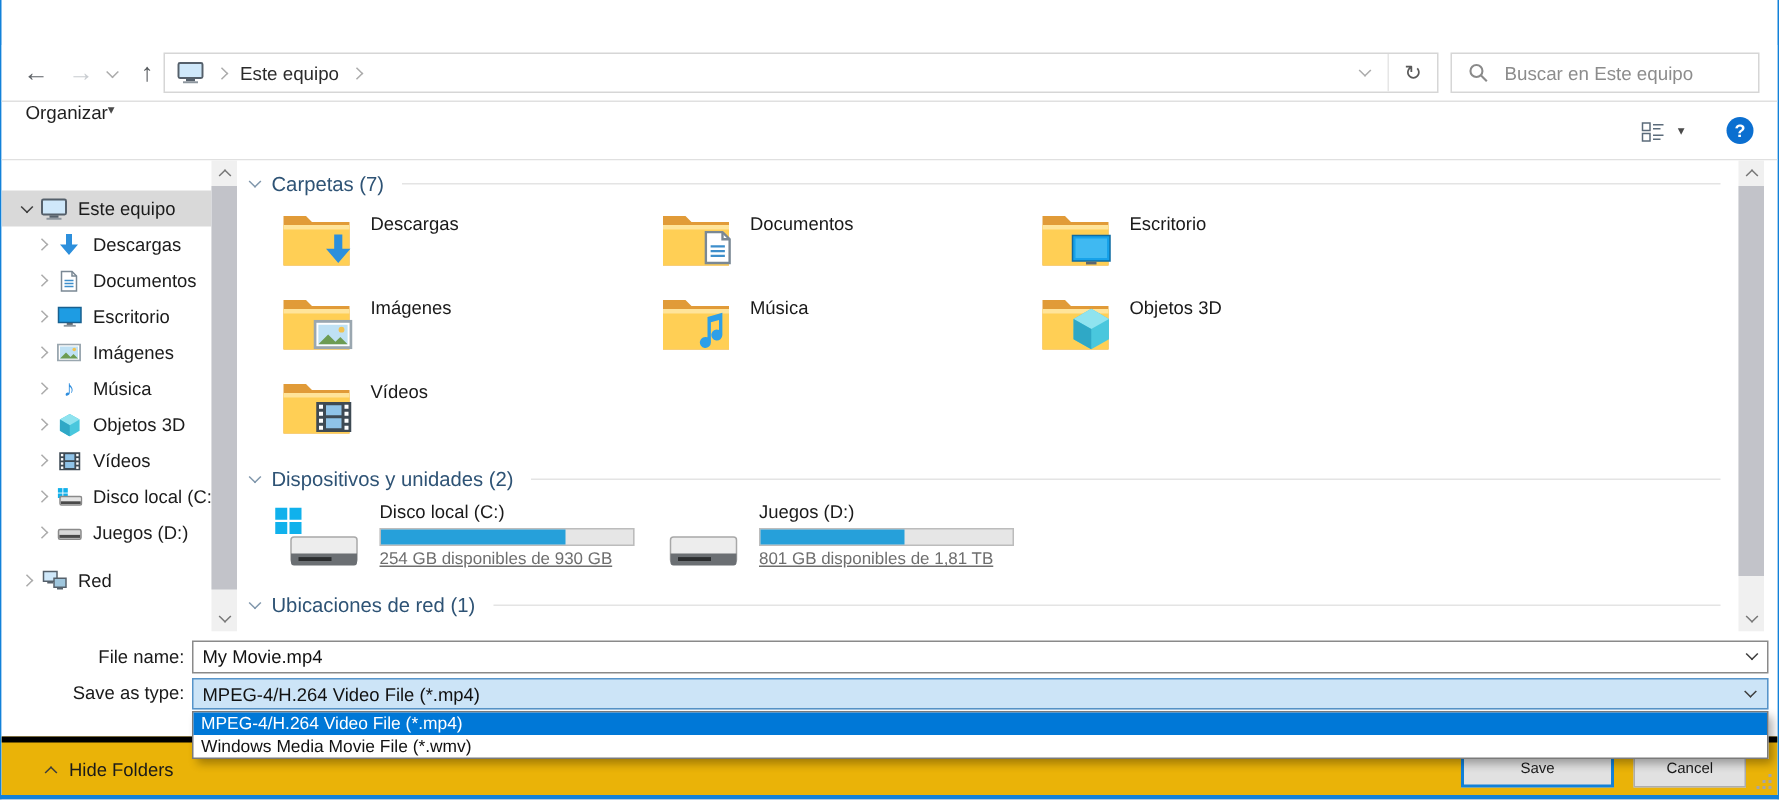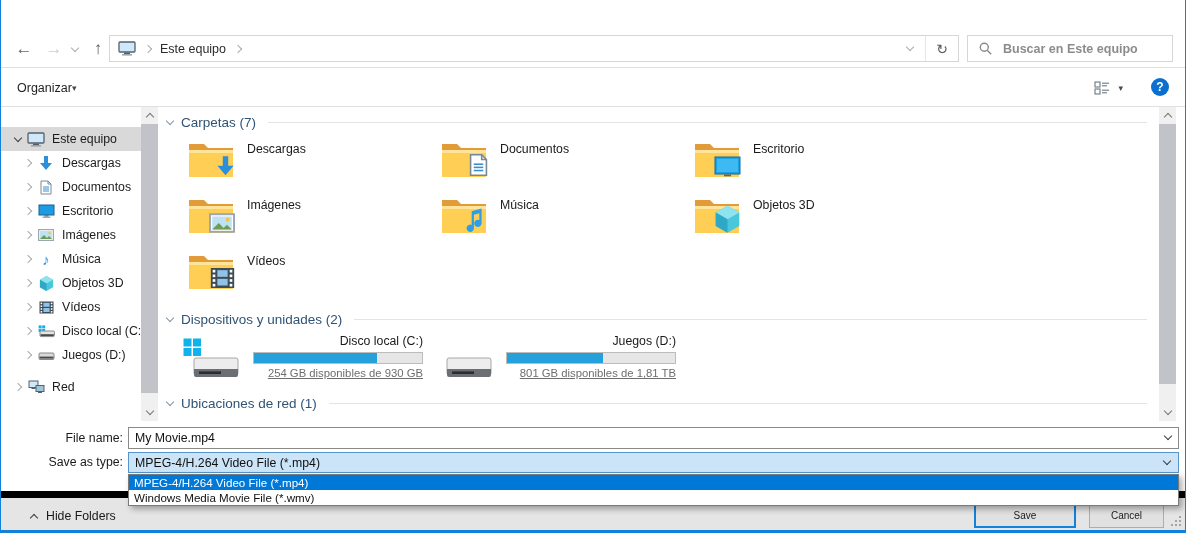--- a/index.html
+++ b/index.html
@@ -13,26 +13,26 @@
   .titlebar .close{margin-left:auto;width:46px;height:30px;display:flex;align-items:center;justify-content:center;font-size:17px;cursor:default;}
   
   .navbar{position:absolute;top:30px;left:0;right:0;height:38px;background:#fff;border-bottom:1px solid #e0e0e0;}
   .navglyph{position:absolute;top:0;height:38px;display:flex;align-items:center;justify-content:center;font-size:17px;}
   .addr{position:absolute;left:108px;top:5px;width:850px;height:27px;border:1px solid #d6d6d6;display:flex;align-items:center;background:#fff;}
   .crumb{display:flex;align-items:center;flex:1;height:100%;}
   .crumb .txt{font-size:12.5px;color:#2b2b2b;padding:0 9px;}
   .addr-dd{width:30px;height:100%;display:flex;align-items:center;justify-content:center;}
   .addr-rf{width:33px;height:100%;border-left:1px solid #e6e6e6;display:flex;align-items:center;justify-content:center;font-size:14px;color:#5a5a5a;}
   .search{position:absolute;left:966px;top:5px;width:206px;height:27px;border:1px solid #d6d6d6;display:flex;align-items:center;background:#fff;}
-  .search input{border:0;outline:0;flex:1;font-size:12.5px;color:#333;min-width:0;font-weight:bold;}
+  .search input{border:0;outline:0;flex:1;font-size:12.5px;color:#333;min-width:0;}
   .search input::placeholder{color:#8c8c8c;}
   .search svg{margin:0 9px 0 11px;}
   
   .toolbar{position:absolute;top:68px;left:0;right:0;height:39px;background:#fff;border-bottom:1px solid #e0e0e0;}
-  .organize{position:absolute;left:16px;top:0;height:39px;display:flex;align-items:center;font-size:12.5px;color:#1f1f1f;}
+  .organize{position:absolute;left:16px;top:0;height:39px;display:flex;align-items:flex-start;font-size:12.5px;color:#1f1f1f;}
   .caret{font-size:9px;color:#4a4a4a;}
   .viewgrp{position:absolute;right:62px;top:0;height:39px;display:flex;align-items:center;gap:8px;}
   .help{position:absolute;right:16px;top:10px;width:18px;height:18px;border-radius:50%;background:#0b6fd0;color:#fff;
         font-size:12px;font-weight:bold;display:flex;align-items:center;justify-content:center;}
   
   .chv{display:inline-block;width:6px;height:6px;border-right:1.5px solid #777;border-bottom:1.5px solid #777;}
   .chv.r{transform:rotate(-45deg);}
   .chv.d{transform:rotate(45deg);margin-top:-3px;}
   .chv.u{transform:rotate(-135deg);margin-top:3px;}
   .chv.lt{border-color:#ababab;}
@@ -50,21 +50,21 @@
   .titem.sel{background:#d9d9d9;}
   .tgap{height:8px;}
   
   .sb{position:absolute;top:0;bottom:0;width:17px;background:#f0f0f0;display:flex;flex-direction:column;}
   .sb-btn{height:17px;display:flex;align-items:center;justify-content:center;flex:none;}
   .sb-track{flex:1;position:relative;}
   .sb-thumb{position:absolute;left:0;right:0;top:0;background:#c2c3c9;}
   .sb-side{left:140px;}
   .sb-main{left:1158px;}
   
-  .main{position:absolute;left:157px;top:0;width:1001px;height:100%;text-align:right;}
+  .main{position:absolute;left:157px;top:0;width:1001px;height:100%;}
   .ghead{position:absolute;left:9px;right:12px;height:18px;display:flex;align-items:center;}
   .ghead .gt{font-size:13.5px;color:#2e5375;margin-left:8px;white-space:nowrap;}
   .ghead .gline{flex:1;border-top:1px solid #e4e4e4;margin-left:12px;}
   .grid-row{position:absolute;left:30px;right:0;height:56px;display:flex;}
   .tile{width:253px;height:56px;display:flex;flex:none;}
   .fold-ico{position:relative;width:46px;height:38px;flex:none;}
   .fold-ico .ovl{position:absolute;right:-1px;bottom:1px;display:flex;}
   .tile-label{font-size:12.3px;color:#1a1a1a;margin-left:13px;padding-top:2px;}
   .dtile{width:253px;height:56px;display:flex;flex:none;}
   .drive-ico{position:relative;width:56px;height:44px;flex:none;margin-top:4px;}
@@ -81,21 +81,21 @@
   .fn-wrap .cbt{position:absolute;right:8px;top:9px;}
   .combo{position:absolute;left:127px;top:31px;width:1051px;height:21px;background:#cce4f7;border:1px solid #5794c9;
          display:flex;align-items:center;font-size:12.3px;color:#111;padding:0 20px 0 6px;}
   .combo .cbt{position:absolute;right:8px;top:8px;}
   
   .ddlist{position:absolute;left:127px;top:474px;width:1051px;background:#fff;border:1px solid #7a7a7a;
           z-index:30;box-shadow:3px 3px 6px rgba(0,0,0,0.33);}
   .ddopt{height:15px;line-height:15px;font-size:11.6px;padding-left:5px;color:#111;white-space:nowrap;overflow:hidden;}
   .ddopt.hl{background:#0078d7;color:#fff;}
   
-  .footer{position:absolute;top:491px;left:0;right:0;bottom:0;background:#e5e5e5;border-top:7px solid #000000;}
+  .footer{position:absolute;top:491px;left:0;right:0;bottom:0;background:#eab308;border-top:4px solid #000000;}
   .hidef{position:absolute;left:30px;top:11px;display:flex;align-items:center;gap:9px;font-size:12.3px;color:#1a1a1a;}
   .btn{position:absolute;top:4px;height:26px;background:#e1e1e1;font-size:10px;color:#1a1a1a;
        display:flex;align-items:center;justify-content:center;}
   .btn.save{left:973px;width:102px;border:2px solid #1281d9;}
   .btn.cancel{left:1088px;width:75px;border:1px solid #adadad;text-align:right;}
   .grip{position:absolute;right:4px;bottom:4px;width:10px;height:10px;}
   .grip i{position:absolute;width:2px;height:2px;background:#a5a5a5;}
   .grip i:nth-child(1){right:0;bottom:8px;}
   .grip i:nth-child(2){right:4px;bottom:4px;}
   .grip i:nth-child(3){right:0;bottom:4px;}

